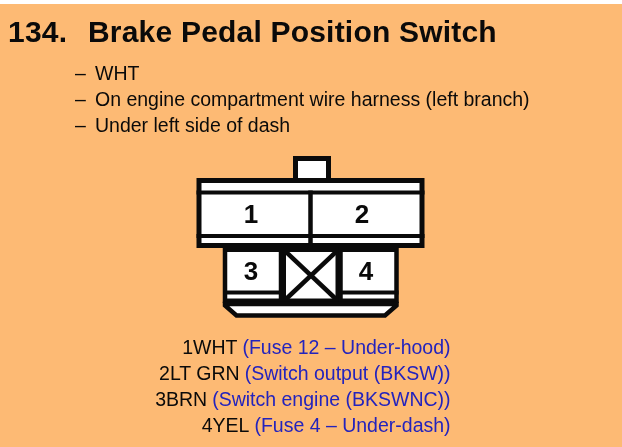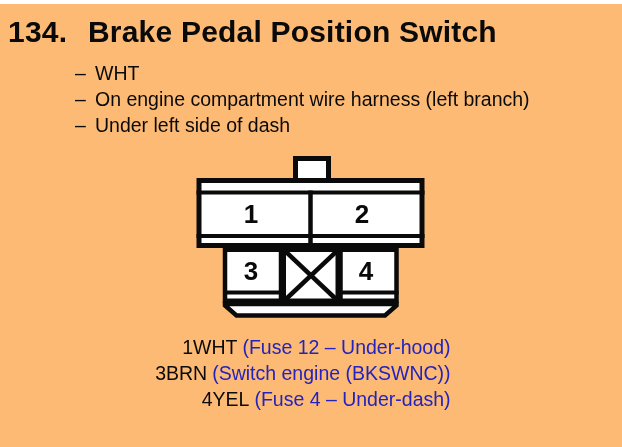--- a/index.html
+++ b/index.html
@@ -92,20 +92,23 @@
       <text class="pin-num" x="251" y="276" text-anchor="middle">3</text>
       <text class="pin-num" x="366" y="276" text-anchor="middle">4</text>
     </svg>
   </div>
 
   <div class="legend">
     <div class="legend-row">
       <span class="legend-pin">1</span><span class="legend-wire">WHT</span><span class="legend-note">(Fuse 12 – Under-hood)</span>
     </div>
     <div class="legend-row">
+      <span class="legend-pin">2</span><span class="legend-wire">LT GRN</span><span class="legend-note">(Switch output (BKSW))</span>
+    </div>
+    <div class="legend-row">
       <span class="legend-pin">3</span><span class="legend-wire">BRN</span><span class="legend-note">(Switch engine (BKSWNC))</span>
     </div>
     <div class="legend-row">
       <span class="legend-pin">4</span><span class="legend-wire">YEL</span><span class="legend-note">(Fuse 4 – Under-dash)</span>
     </div>
   </div>
 
 </div>
 
 </body></html>

